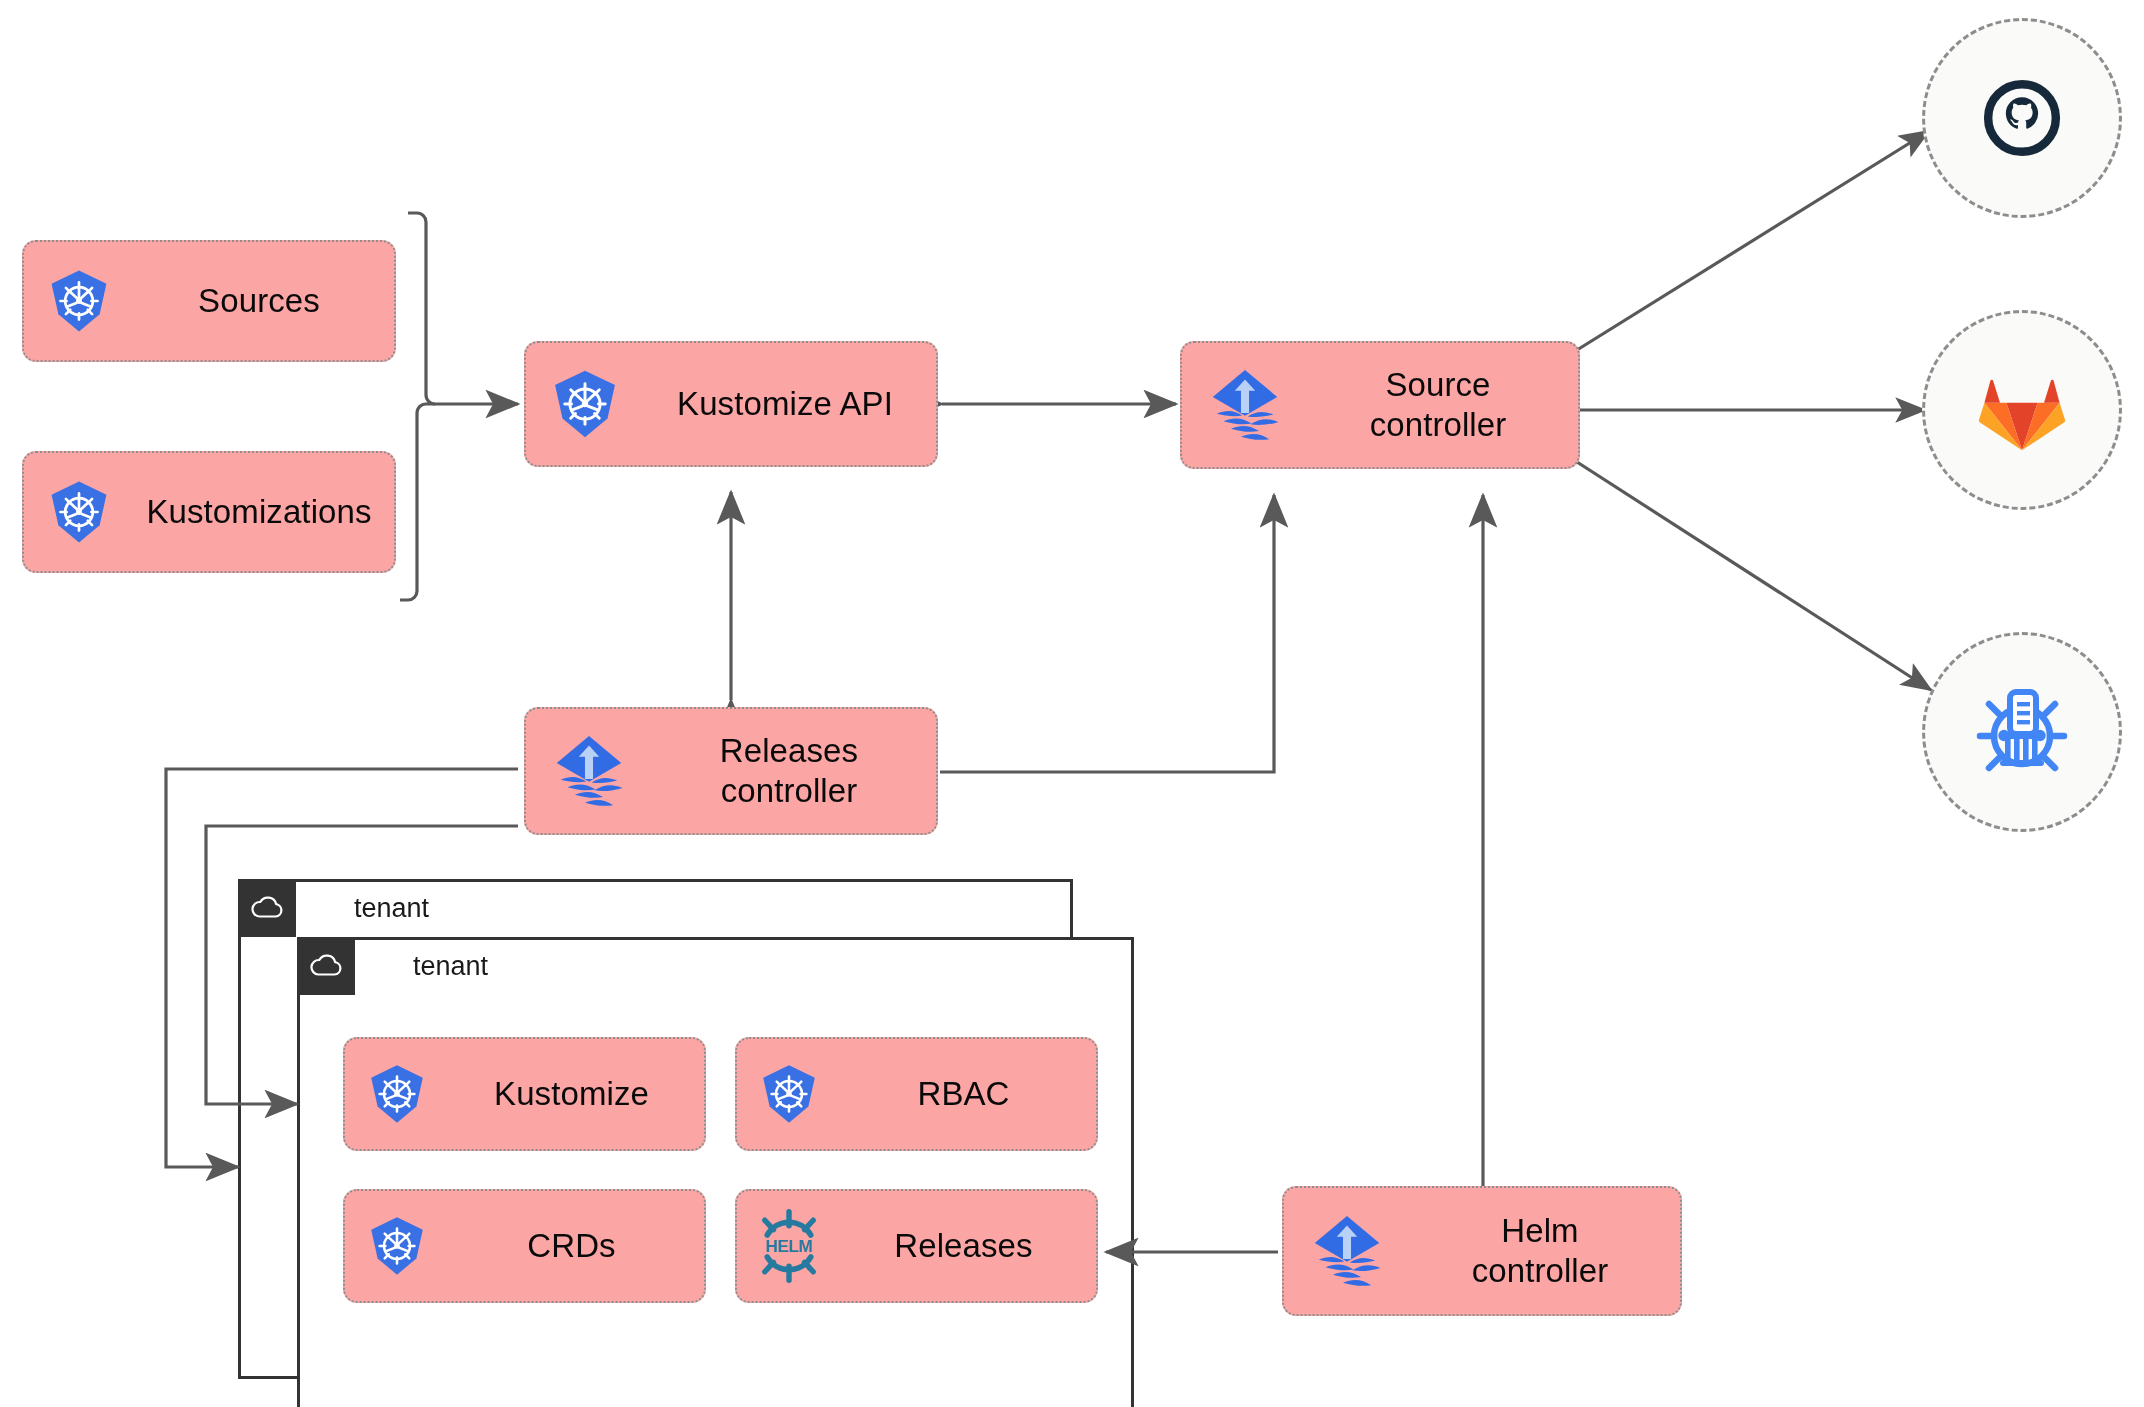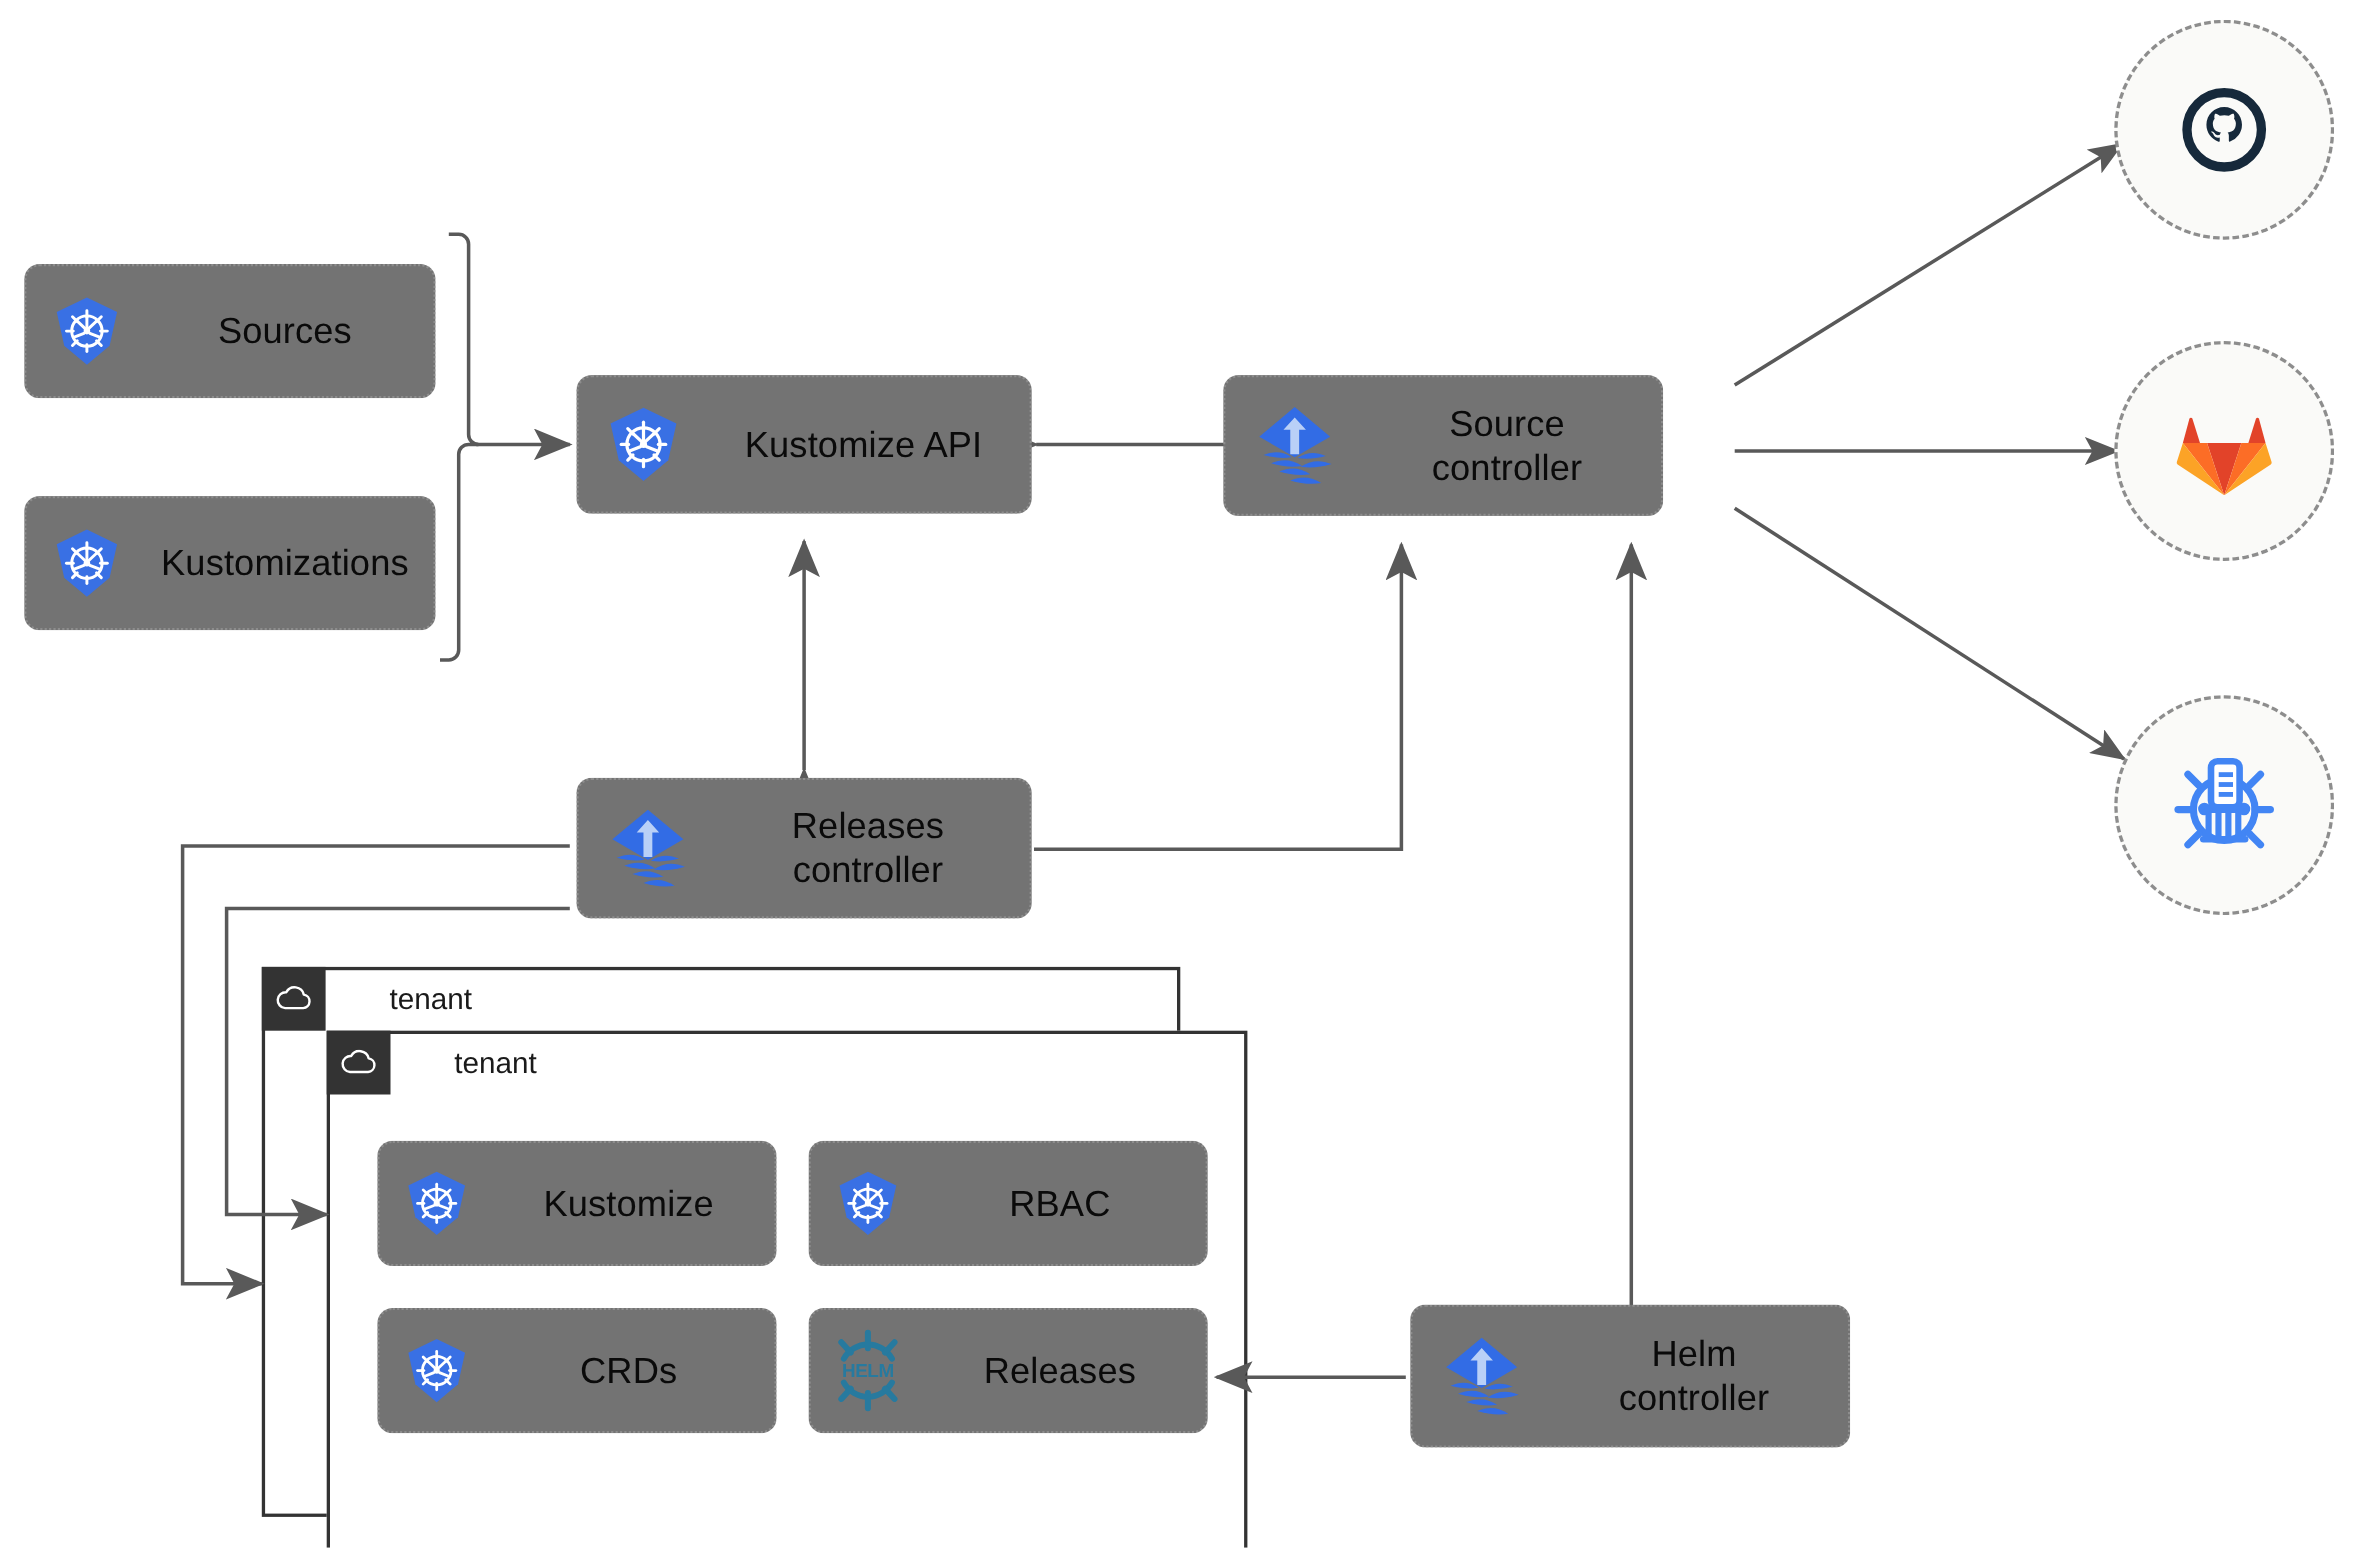--- a/index.html
+++ b/index.html
@@ -1,21 +1,21 @@
 <!DOCTYPE html>
 <html><head>
 <meta charset="utf-8">
 <style>
   html,body{margin:0;padding:0;background:#ffffff;}
   body{font-family:"Liberation Sans","DejaVu Sans",sans-serif;}
   #stage{position:relative;width:2144px;height:1407px;background:#ffffff;overflow:hidden;}
 
   .node{
     position:absolute;
-    background:#737373;
+    background:#fca5a5;
     border:2px dotted #8d8d8d;
     border-radius:14px;
     box-sizing:border-box;
     display:flex;
     align-items:center;
     z-index:5;
   }
   .node .ico{flex:0 0 auto;display:flex;align-items:center;justify-content:center;}
   .node .lbl{
     flex:1 1 auto;
@@ -196,21 +196,21 @@
           <line x1="34.6" y1="33.9" x2="43.8" y2="37.5"></line>
             <line x1="29.4" y1="33.9" x2="20.2" y2="37.5"></line>
           <line x1="33.7" y1="29.6" x2="41.2" y2="22.6"></line>
             <line x1="30.3" y1="29.6" x2="22.8" y2="22.6"></line>
         </g>
       </svg>
     </span>
     <span class="lbl">Kustomize API</span>
   </div>
 
-  <div class="node" style="left:1112px;top:341px;width:400px;height:128px;">
+  <div class="node" style="left:1180px;top:341px;width:400px;height:128px;">
     <span class="ico" style="width:126px;">
       <svg width="86" height="86" viewBox="0 0 64 64" aria-hidden="true">
         <path d="M32 6 56 26 32 40 8 26z" fill="#326ce5"></path>
         <path d="M32 13 l7.6 8.4 h-4.6 V38 h-6 V21.4 h-4.6 z" fill="#b9d0f7"></path>
         <g fill="#326ce5">
           <path d="M11 38.5 c7-3 13-2.6 19 1.4 -6.4 1.1-12.6 .2-19-1.4z"></path>
           <path d="M16 44 c7.5-3.2 14.5-2.6 21 1.8 -7 1.2-14 .2-21-1.8z"></path>
           <path d="M21.5 49.6 c7.5-3.2 14.5-2.6 21 1.8 -7 1.2-14 .2-21-1.8z"></path>
           <path d="M34 40.5 c6-4 12-4.4 19-1.4 -6.4 1.6-12.6 2.5-19 1.4z"></path>
           <path d="M36 46.4 c6.5-4.4 13.5-5 21-1.8 -7 2-14 3-21 1.8z"></path>

